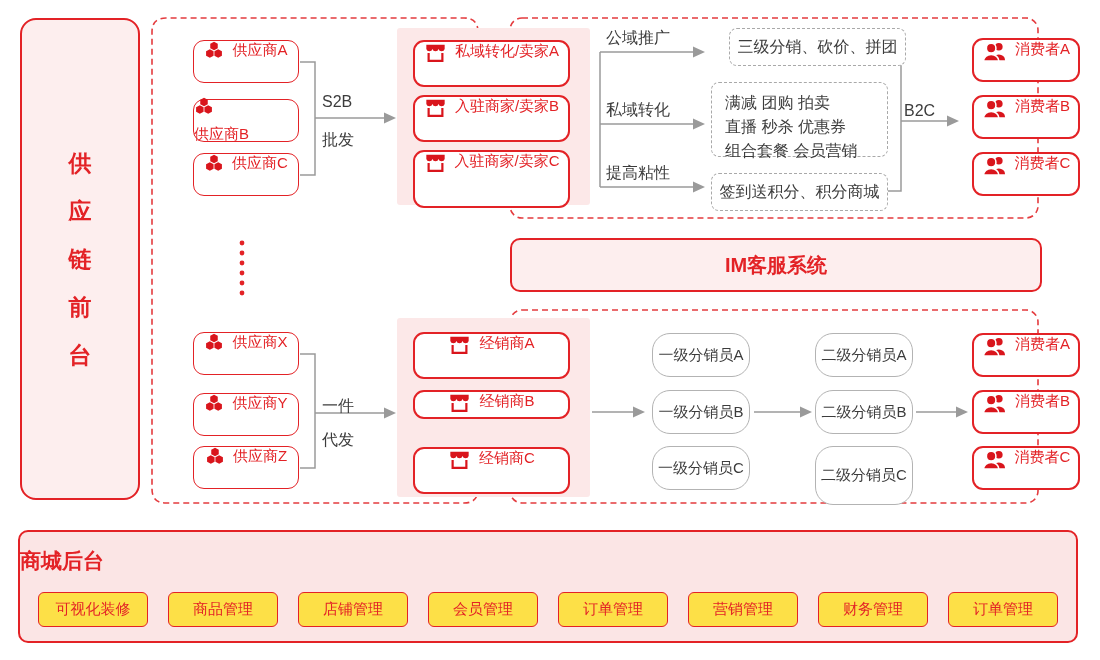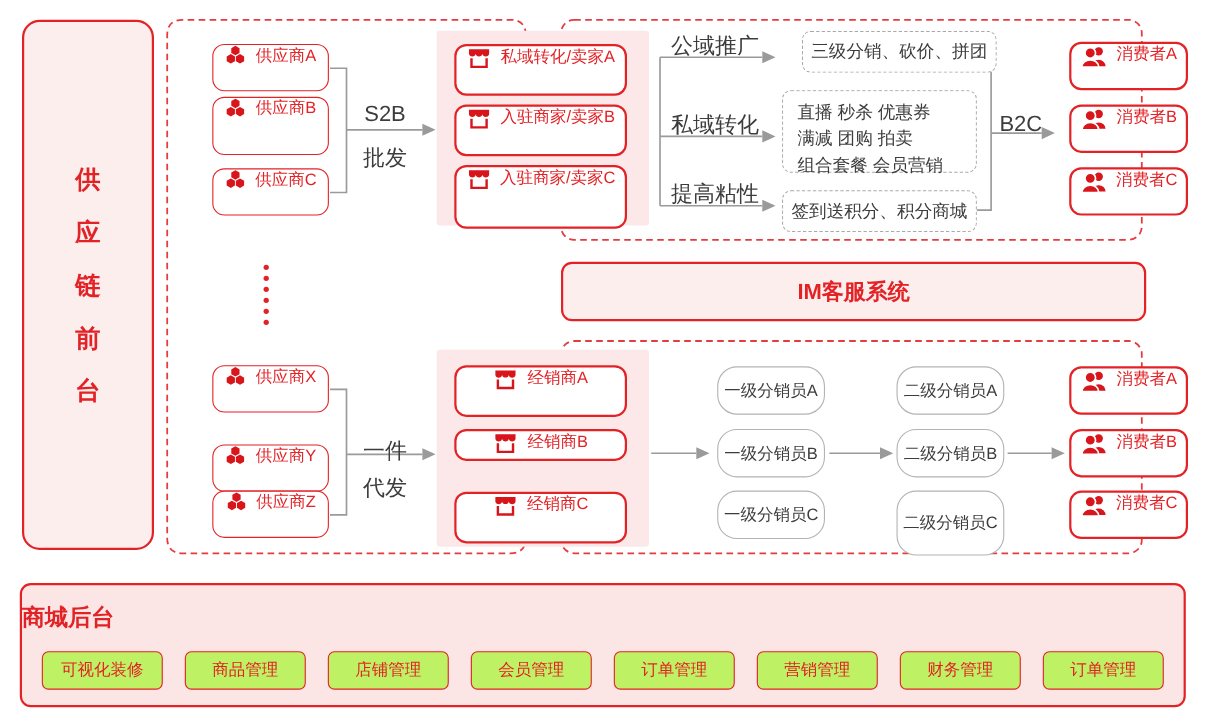--- a/index.html
+++ b/index.html
@@ -24,40 +24,40 @@
   .box-red{position:absolute;background:#fff;border:1.6px solid var(--red);border-radius:11px;
     display:flex;align-items:flex-start;justify-content:center;gap:8px;
     color:var(--red);font-size:15px;font-weight:500;z-index:3;white-space:nowrap;}
   .box-red.thick{border-width:2px;}
   .box-gray{position:absolute;background:#fff;border:1.5px solid var(--gray-border);border-radius:18px;
     display:flex;align-items:center;justify-content:center;
     color:var(--text-dark);font-size:15px;z-index:3;white-space:nowrap;}
   .box-dashed{position:absolute;background:#fff;border:1.5px dashed #a9a9a9;border-radius:8px;
     color:var(--text-dark);font-size:16px;z-index:3;}
   .box-dashed.center{display:flex;align-items:center;justify-content:center;}
-  .flow-label{position:absolute;color:var(--text-dark);font-size:20px;font-weight:500;z-index:3;
-    text-align:center;white-space:nowrap;}
+  .flow-label{position:absolute;color:var(--text-dark);font-size:16px;font-weight:500;z-index:3;
+    text-align:left;white-space:nowrap;}
 
   .sidebar{position:absolute;left:20px;top:18px;width:120px;height:482px;
     background:var(--pink-light);border:2px solid var(--red);border-radius:16px;
     display:flex;flex-direction:column;align-items:center;justify-content:center;gap:17px;
     color:var(--red);font-size:23px;font-weight:700;z-index:3;}
 
   .im-banner{position:absolute;left:510px;top:238px;width:532px;height:54px;
     background:var(--pink-light);border:2px solid var(--red);border-radius:10px;
     display:flex;align-items:center;justify-content:center;
     color:var(--red);font-size:20px;font-weight:700;z-index:3;}
 
   .backstage{position:absolute;left:18px;top:530px;width:1060px;height:113px;
     background:var(--pink-bar);border:2px solid var(--red);border-radius:10px;z-index:3;}
   .backstage-title{padding-top:15px;text-align:left;color:var(--red);
     font-size:21px;font-weight:700;}
   .module-row{position:absolute;left:18px;right:18px;top:60px;
     display:flex;justify-content:space-between;}
-  .module-btn{width:110px;height:35px;background:#bef264;border:1.6px solid var(--red);
+  .module-btn{width:110px;height:35px;background:#fde047;border:1.6px solid var(--red);
     border-radius:6px;display:flex;align-items:center;justify-content:center;
     color:var(--red);font-size:15px;font-weight:500;white-space:nowrap;}
 
   .multi-line{padding:8px 0 0 13px;line-height:24px;}
   .icon{flex:0 0 auto;display:block;}
 </style>
 </head>
 <body>
 
 <div class="stage">
@@ -119,21 +119,21 @@
   </div>
 
   <div class="box-red" style="left:193px;top:40px;width:106px;height:43px;">
     <svg class="icon" width="20" height="20" viewBox="0 0 24 24" fill="#d9151c">
       <polygon points="12,0.8 16.5,3.4 16.5,8.6 12,11.2 7.5,8.6 7.5,3.4"></polygon>
       <polygon points="7,9.8 11.5,12.4 11.5,17.6 7,20.2 2.5,17.6 2.5,12.4"></polygon>
       <polygon points="17,9.8 21.5,12.4 21.5,17.6 17,20.2 12.5,17.6 12.5,12.4"></polygon>
     </svg>
     <span>供应商A</span>
   </div>
-  <div class="box-red" style="left:193px;top:88px;width:106px;height:53px;">
+  <div class="box-red" style="left:193px;top:99px;width:106px;height:43px;flex-direction:column;">
     <svg class="icon" width="20" height="20" viewBox="0 0 24 24" fill="#d9151c">
       <polygon points="12,0.8 16.5,3.4 16.5,8.6 12,11.2 7.5,8.6 7.5,3.4"></polygon>
       <polygon points="7,9.8 11.5,12.4 11.5,17.6 7,20.2 2.5,17.6 2.5,12.4"></polygon>
       <polygon points="17,9.8 21.5,12.4 21.5,17.6 17,20.2 12.5,17.6 12.5,12.4"></polygon>
     </svg>
     <span>供应商B</span>
   </div>
   <div class="box-red" style="left:193px;top:153px;width:106px;height:43px;">
     <svg class="icon" width="20" height="20" viewBox="0 0 24 24" fill="#d9151c">
       <polygon points="12,0.8 16.5,3.4 16.5,8.6 12,11.2 7.5,8.6 7.5,3.4"></polygon>
@@ -167,22 +167,22 @@
     </svg>
     <span>入驻商家/卖家C</span>
   </div>
 
   <div class="flow-label" style="left:606px;top:28px;width:88px;">公域推广</div>
   <div class="flow-label" style="left:606px;top:100px;width:88px;">私域转化</div>
   <div class="flow-label" style="left:606px;top:163px;width:88px;">提高粘性</div>
 
   <div class="box-dashed center" style="left:711px;top:28px;width:177px;height:38px;margin-left:18px;">三级分销、砍价、拼团</div>
   <div class="box-dashed multi-line" style="left:711px;top:82px;width:177px;height:75px;">
+    <div>满减 团购 拍卖</div>
     <div>直播 秒杀 优惠券</div>
-    <div>满减 团购 拍卖</div>
     <div>组合套餐 会员营销</div>
   </div>
   <div class="box-dashed center" style="left:711px;top:173px;width:177px;height:38px;">签到送积分、积分商城</div>
 
   <div class="flow-label" style="left:904px;top:102px;width:48px;">B2C</div>
 
   <div class="box-red thick" style="left:972px;top:38px;width:108px;height:44px;">
     <svg class="icon" width="25" height="23" viewBox="0 0 26 24">
       <circle cx="17.5" cy="7" r="4" fill="#d9151c"></circle>
       <path d="M11 21 a6.5 6 0 0 1 13 0 Z" fill="#d9151c"></path>
@@ -213,21 +213,21 @@
   <div class="im-banner">IM客服系统</div>
 
   <div class="box-red" style="left:193px;top:332px;width:106px;height:43px;">
     <svg class="icon" width="20" height="20" viewBox="0 0 24 24" fill="#d9151c">
       <polygon points="12,0.8 16.5,3.4 16.5,8.6 12,11.2 7.5,8.6 7.5,3.4"></polygon>
       <polygon points="7,9.8 11.5,12.4 11.5,17.6 7,20.2 2.5,17.6 2.5,12.4"></polygon>
       <polygon points="17,9.8 21.5,12.4 21.5,17.6 17,20.2 12.5,17.6 12.5,12.4"></polygon>
     </svg>
     <span>供应商X</span>
   </div>
-  <div class="box-red" style="left:193px;top:404px;width:106px;height:43px;">
+  <div class="box-red" style="left:193px;top:393px;width:106px;height:43px;">
     <svg class="icon" width="20" height="20" viewBox="0 0 24 24" fill="#d9151c">
       <polygon points="12,0.8 16.5,3.4 16.5,8.6 12,11.2 7.5,8.6 7.5,3.4"></polygon>
       <polygon points="7,9.8 11.5,12.4 11.5,17.6 7,20.2 2.5,17.6 2.5,12.4"></polygon>
       <polygon points="17,9.8 21.5,12.4 21.5,17.6 17,20.2 12.5,17.6 12.5,12.4"></polygon>
     </svg>
     <span>供应商Y</span>
   </div>
   <div class="box-red" style="left:193px;top:446px;width:106px;height:43px;">
     <svg class="icon" width="20" height="20" viewBox="0 0 24 24" fill="#d9151c">
       <polygon points="12,0.8 16.5,3.4 16.5,8.6 12,11.2 7.5,8.6 7.5,3.4"></polygon>

